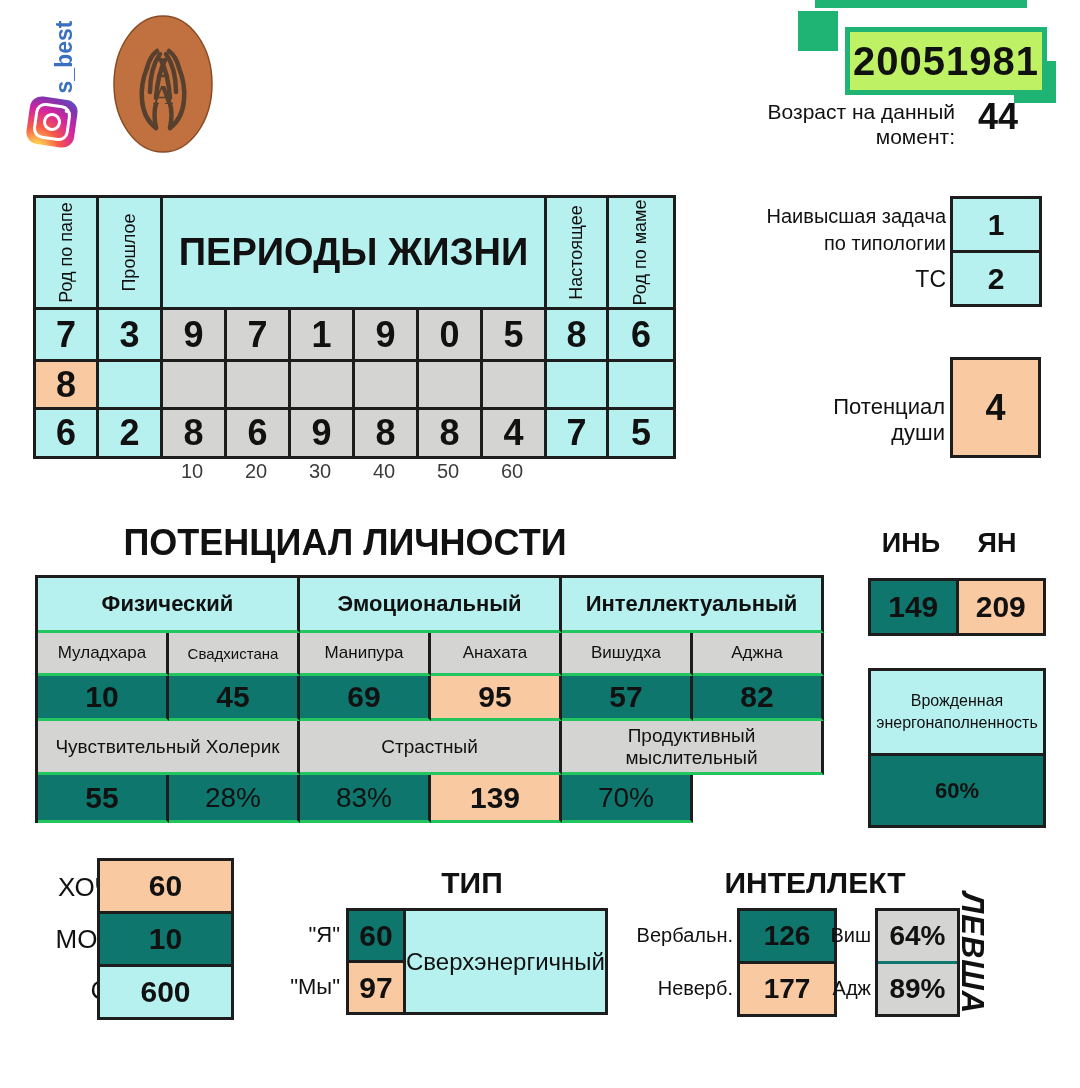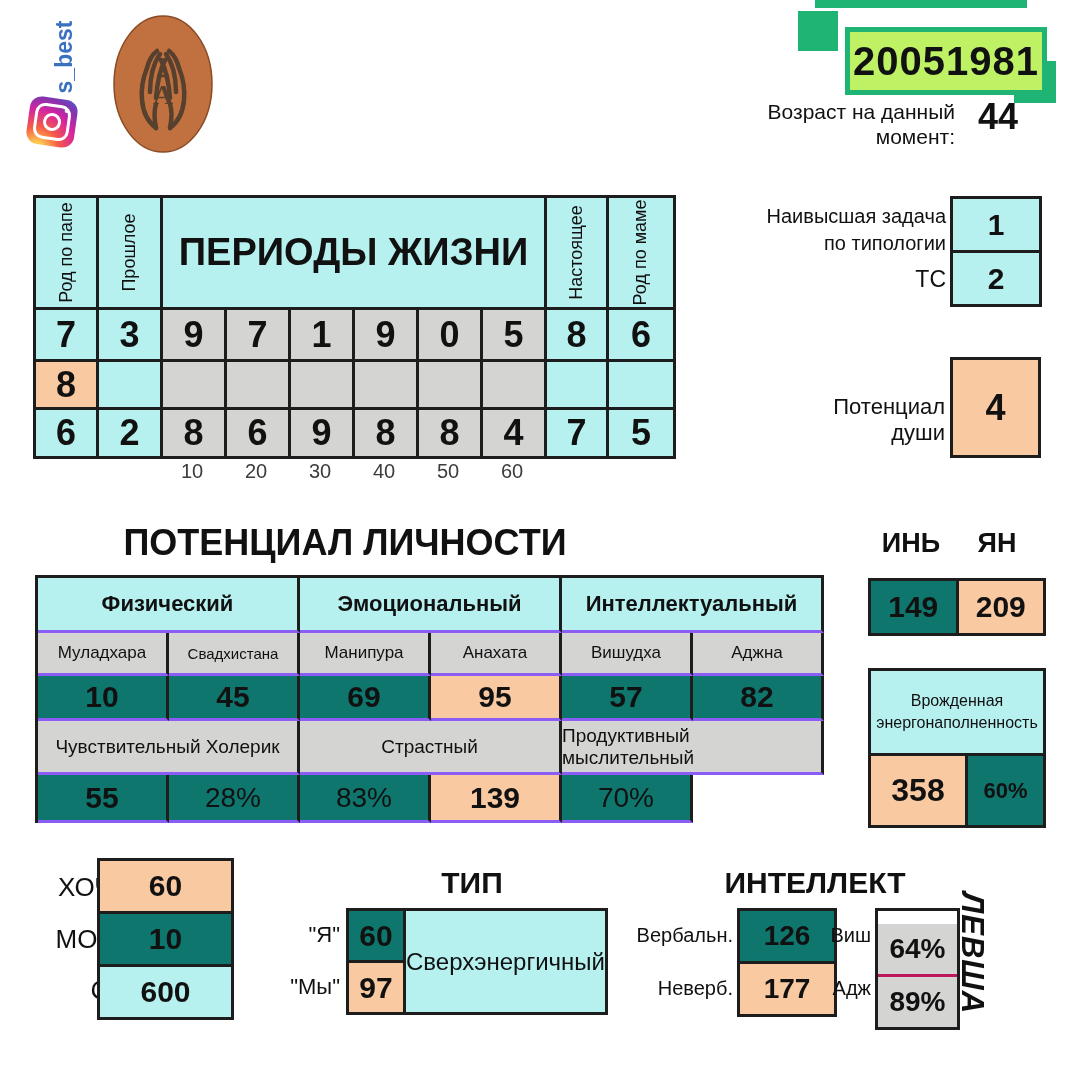--- a/index.html
+++ b/index.html
@@ -74,21 +74,21 @@
   
   .pers-title{left:40px;top:522px;width:610px;text-align:center;font-size:36px;font-weight:bold;}
   .pers-table{
     left:35px;top:575px;display:grid;
     grid-template-columns:repeat(6,131px);
     grid-template-rows:55px 43px 45px 54px 48px;
     border-top:3px solid #1d1d1d;border-left:3px solid #1d1d1d;
   }
   .pers-table .cell{
     display:flex;align-items:center;justify-content:center;
-    border-right:3px solid #1d1d1d;border-bottom:3px solid #8b5cf6;
+    border-right:3px solid #1d1d1d;border-bottom:3px solid #22c55e;text-align:center;
   }
   .span2{grid-column:span 2;}
   .grp{font-size:22px;font-weight:bold;}
   .chk{font-size:17px;}
   .chk-sm{font-size:15px;}
   .val{font-size:30px;font-weight:bold;}
   .pct{font-size:28px;font-weight:normal;}
   .temp{font-size:19px;}
 
   
@@ -124,21 +124,21 @@
   .int-title{left:710px;top:866px;width:210px;text-align:center;font-size:30px;font-weight:bold;}
   .verb-label{left:630px;top:924px;width:103px;text-align:right;font-size:20px;}
   .nonverb-label{left:630px;top:977px;width:103px;text-align:right;font-size:20px;}
   .int-box1{left:737px;top:908px;width:94px;border:3px solid #1d1d1d;}
   .int-box1 .r{height:50px;font-size:28px;font-weight:bold;}
   .int-box1 .r:first-child{border-bottom:3px solid #1d1d1d;}
   .vish-label{left:820px;top:924px;width:51px;text-align:right;font-size:20px;}
   .adzh-label{left:820px;top:977px;width:51px;text-align:right;font-size:20px;}
   .int-box2{left:875px;top:908px;width:79px;border:3px solid #1d1d1d;}
   .int-box2 .r{height:50px;font-size:28px;font-weight:bold;}
-  .int-box2 .r:first-child{border-bottom:3px solid #be185d;margin-top:13px;}
+  .int-box2 .r:first-child{border-bottom:3px solid #0f766e;}
   .handedness{
     left:927px;top:890px;width:90px;height:125px;
     display:flex;align-items:center;justify-content:center;
   }
   .handedness span{
     transform:rotate(90deg);white-space:nowrap;
     font-size:31px;font-weight:bold;font-style:italic;letter-spacing:1px;
   }
 </style>
 </head>
@@ -275,21 +275,20 @@
 <div class="abs yin-label">ИНЬ</div>
 <div class="abs yang-label">ЯН</div>
 <div class="abs yy-box">
   <div class="c bg-white">149</div>
   <div class="c bg-peach">209</div>
 </div>
 
 <div class="abs energy-box">
   <div class="energy-head bg-cyan flexc">Врожденная энергонаполненность</div>
   <div class="energy-row">
-    <div class="v bg-peach flexc">358</div>
     <div class="p bg-white flexc">60%</div>
   </div>
 </div>
 
 <div class="res-labels">
   <div style="top:872px;">ХОЧУ</div>
   <div style="top:924px;">МОГУ</div>
   <div style="top:975px;">СП</div>
 </div>
 <div class="abs res-box">

